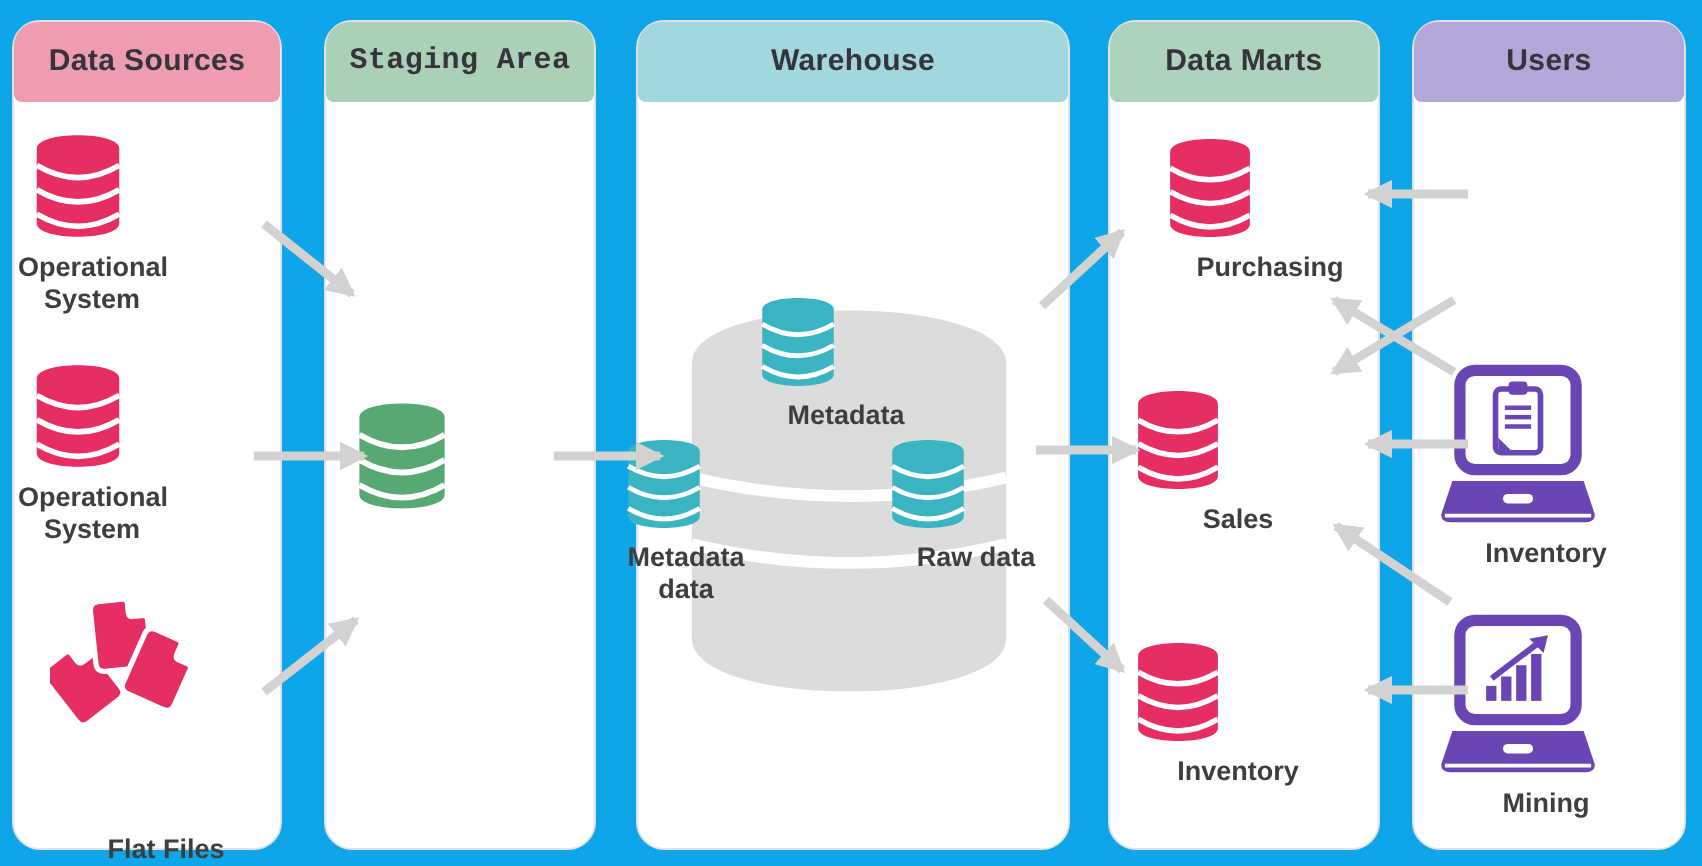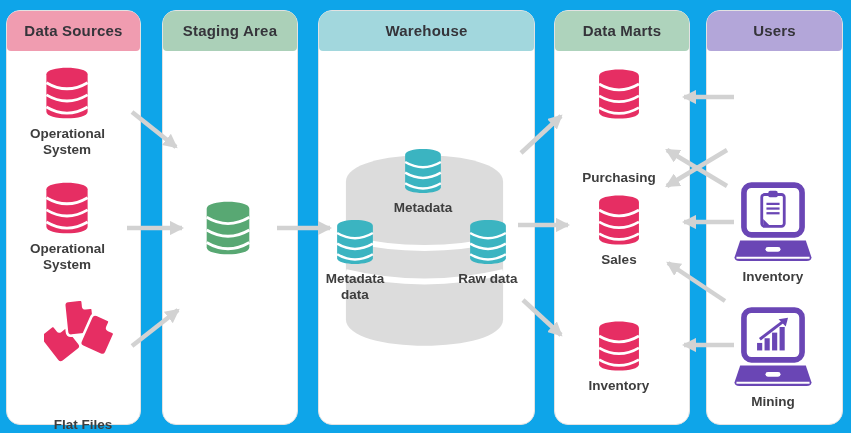--- a/index.html
+++ b/index.html
@@ -15,27 +15,27 @@
     height:40px;line-height:40px;text-align:center;
     font-size:15px;font-weight:700;color:var(--header-text);
     border-radius:12px 12px 4px 4px;letter-spacing:.2px;
   }
   .col-data-sources{left:6px;width:133px;}
   .col-staging{left:162px;width:134px;}
   .col-warehouse{left:318px;width:215px;}
   .col-data-marts{left:554px;width:134px;}
   .col-users{left:706px;width:135px;}
   .col-data-sources .col-header{background:var(--header-pink);}
-  .col-staging .col-header{background:var(--header-green);}
+  .col-staging .col-header{background:var(--header-green);font-family:Liberation Mono, monospace;}
   .col-warehouse .col-header{background:var(--header-cyan);}
   .col-data-marts .col-header{background:var(--header-green2);}
   .col-users .col-header{background:var(--header-purple);}
 
   .node{
-    position:absolute;display:flex;flex-direction:column;align-items:center;
+    position:absolute;display:flex;flex-direction:column;
     z-index:2;
   }
   .node .label{
     margin-top:2px;font-size:13.5px;font-weight:700;color:var(--label);
     text-align:center;line-height:1.18;
   }
   .db-pink{color:var(--pink);}
   .db-green{color:var(--green);}
   .db-teal{color:var(--teal);}
   .purple-icon{color:var(--purple);}
@@ -143,21 +143,21 @@
   <div class="node" style="left:438px;top:215px;width:100px;">
     <svg width="52" height="54" viewBox="0 0 64 64" class="db-teal">
       <path d="M10 12 C10 2.6 54 2.6 54 12 L54 52 C54 61.4 10 61.4 10 52 Z" fill="currentColor"></path>
       <path d="M10 21 q22 13 44 0" stroke="#fff" stroke-width="3" fill="none"></path>
       <path d="M10 34 q22 13 44 0" stroke="#fff" stroke-width="3" fill="none"></path>
       <path d="M10 47 q22 13 44 0" stroke="#fff" stroke-width="3" fill="none"></path>
     </svg>
     <div class="label">Raw data</div>
   </div>
 
-  <div class="node" style="left:560px;top:64px;width:118px;gap:44px;">
+  <div class="node" style="left:576px;top:64px;width:118px;">
     <svg width="58" height="60" viewBox="0 0 64 64" class="db-pink">
       <path d="M10 12 C10 2.6 54 2.6 54 12 L54 52 C54 61.4 10 61.4 10 52 Z" fill="currentColor"></path>
       <path d="M10 21 q22 13 44 0" stroke="#fff" stroke-width="3" fill="none"></path>
       <path d="M10 34 q22 13 44 0" stroke="#fff" stroke-width="3" fill="none"></path>
       <path d="M10 47 q22 13 44 0" stroke="#fff" stroke-width="3" fill="none"></path>
     </svg>
     <div class="label">Purchasing</div>
   </div>
 
   <div class="node" style="left:560px;top:190px;width:118px;">

